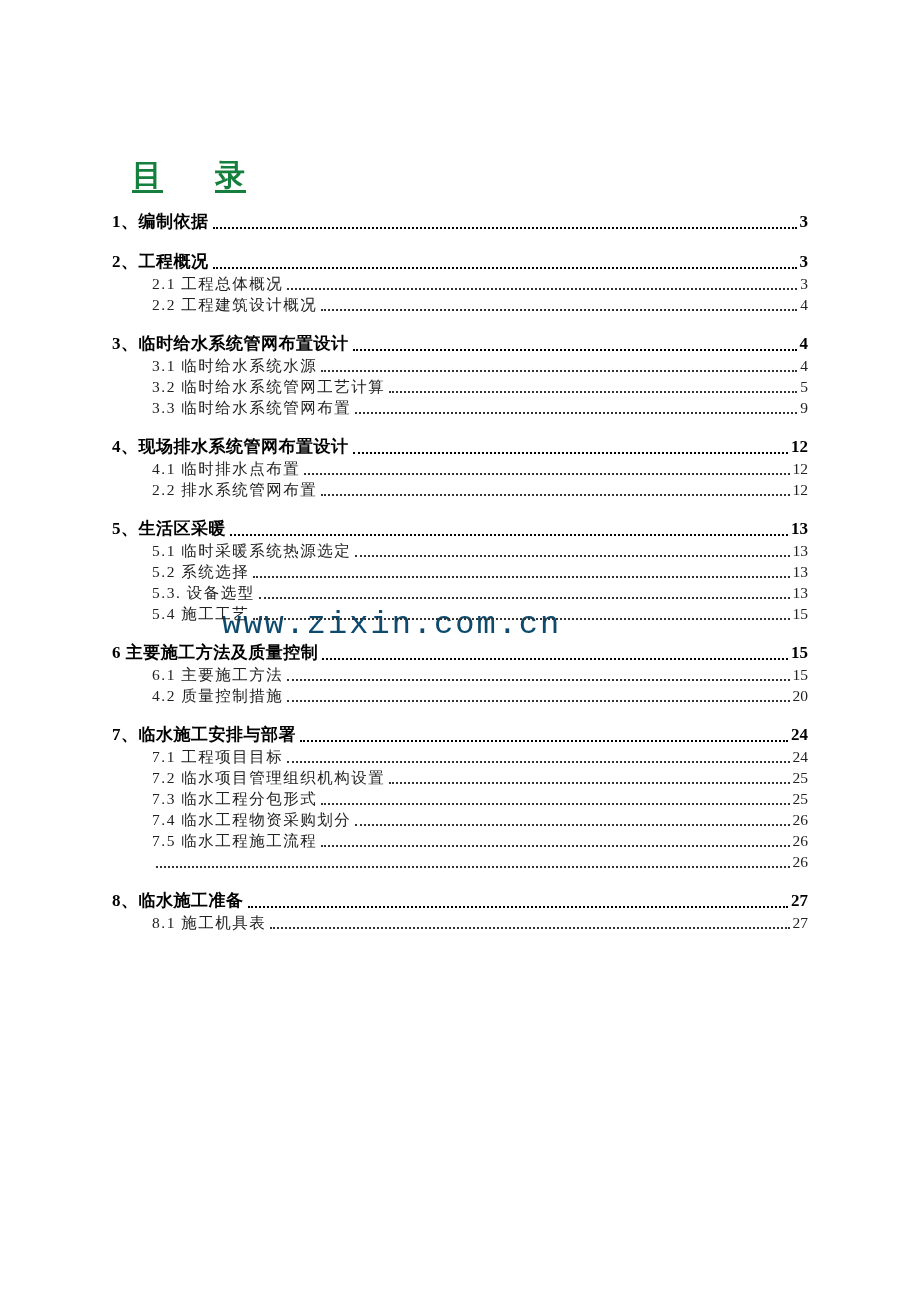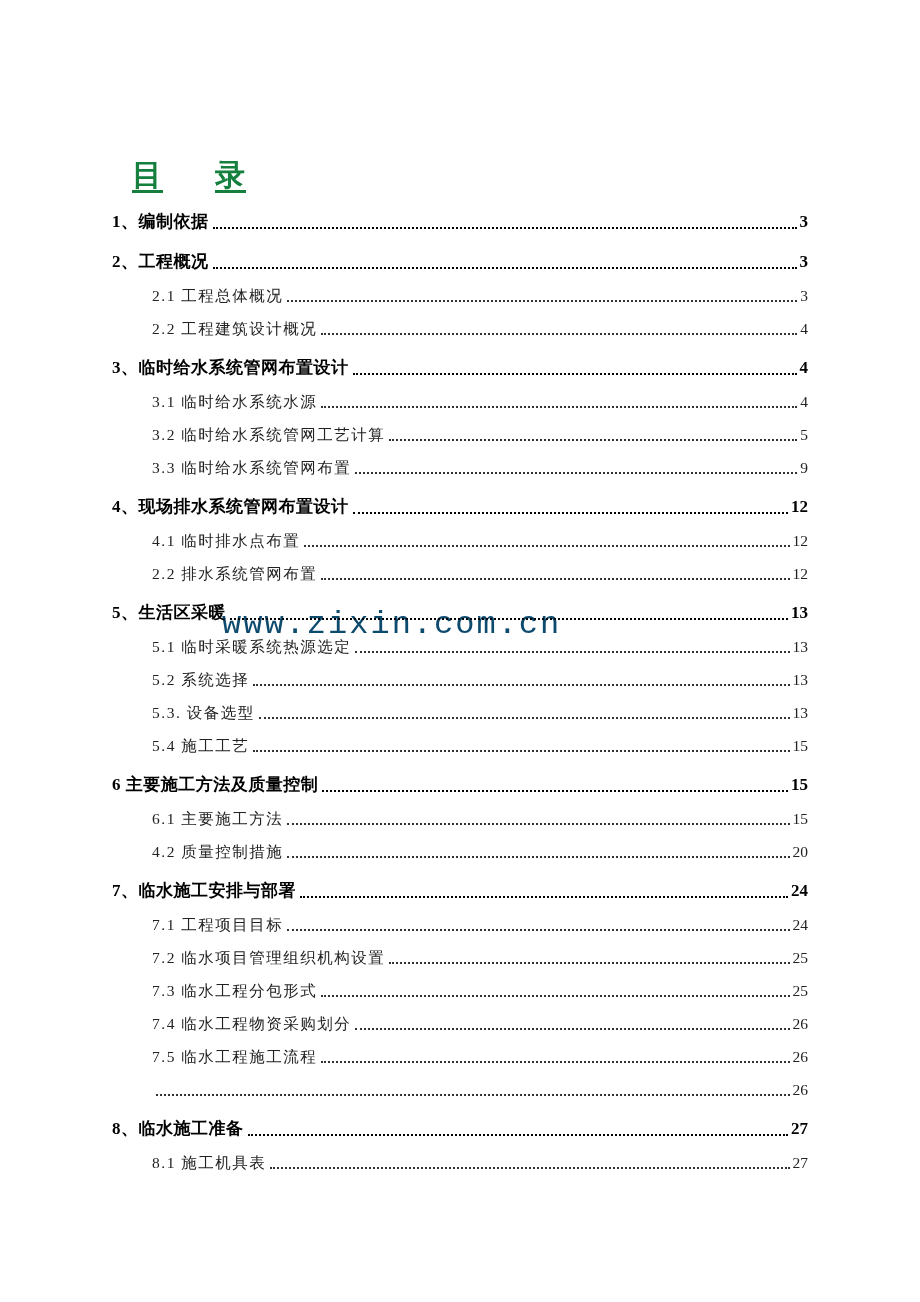--- a/index.html
+++ b/index.html
@@ -56,21 +56,20 @@
   .toc-row.lvl1 {
     margin-top: 17px;
     font-size: 17px;
     line-height: 23px;
     font-weight: bold;
     color: #000;
     letter-spacing: 0.5px;
   }
   .toc-row.lvl1.first { margin-top: 15px; text-align: center; }
   .toc-row.lvl2 {
-    margin-top: 12px;
     margin-left: 40px;
     font-size: 15.5px;
     line-height: 21px;
     font-weight: normal;
     color: #222;
     letter-spacing: 1.5px;
   }
   .leader {
     flex: 1;
     margin: 0 3px 4px 4px;

